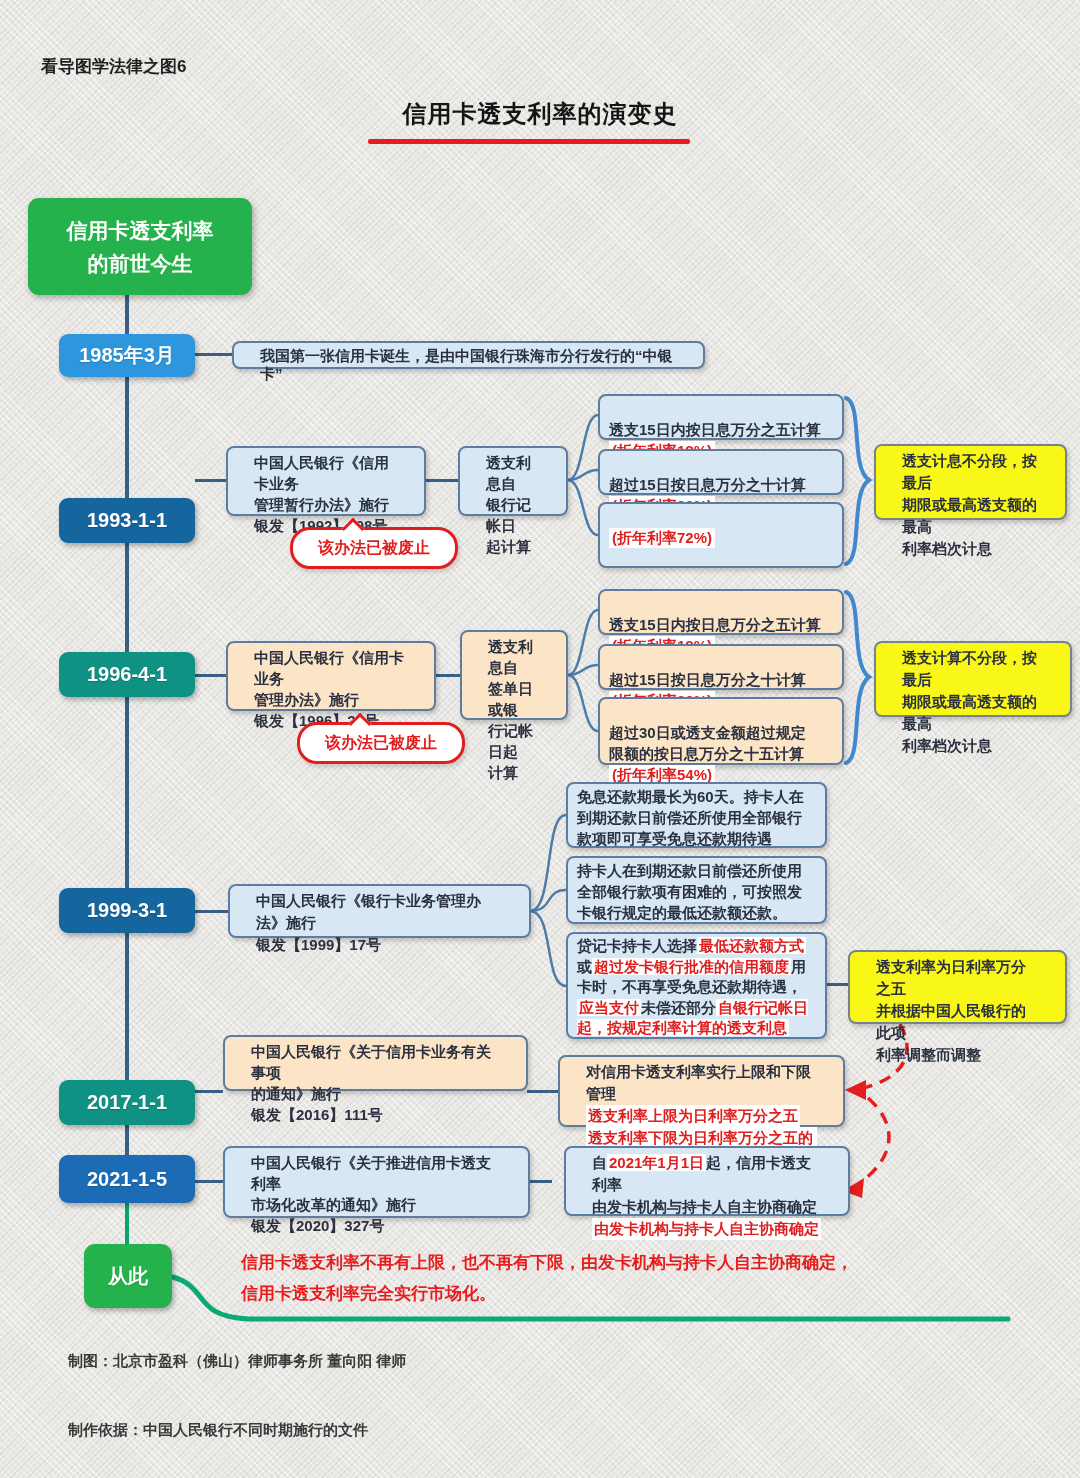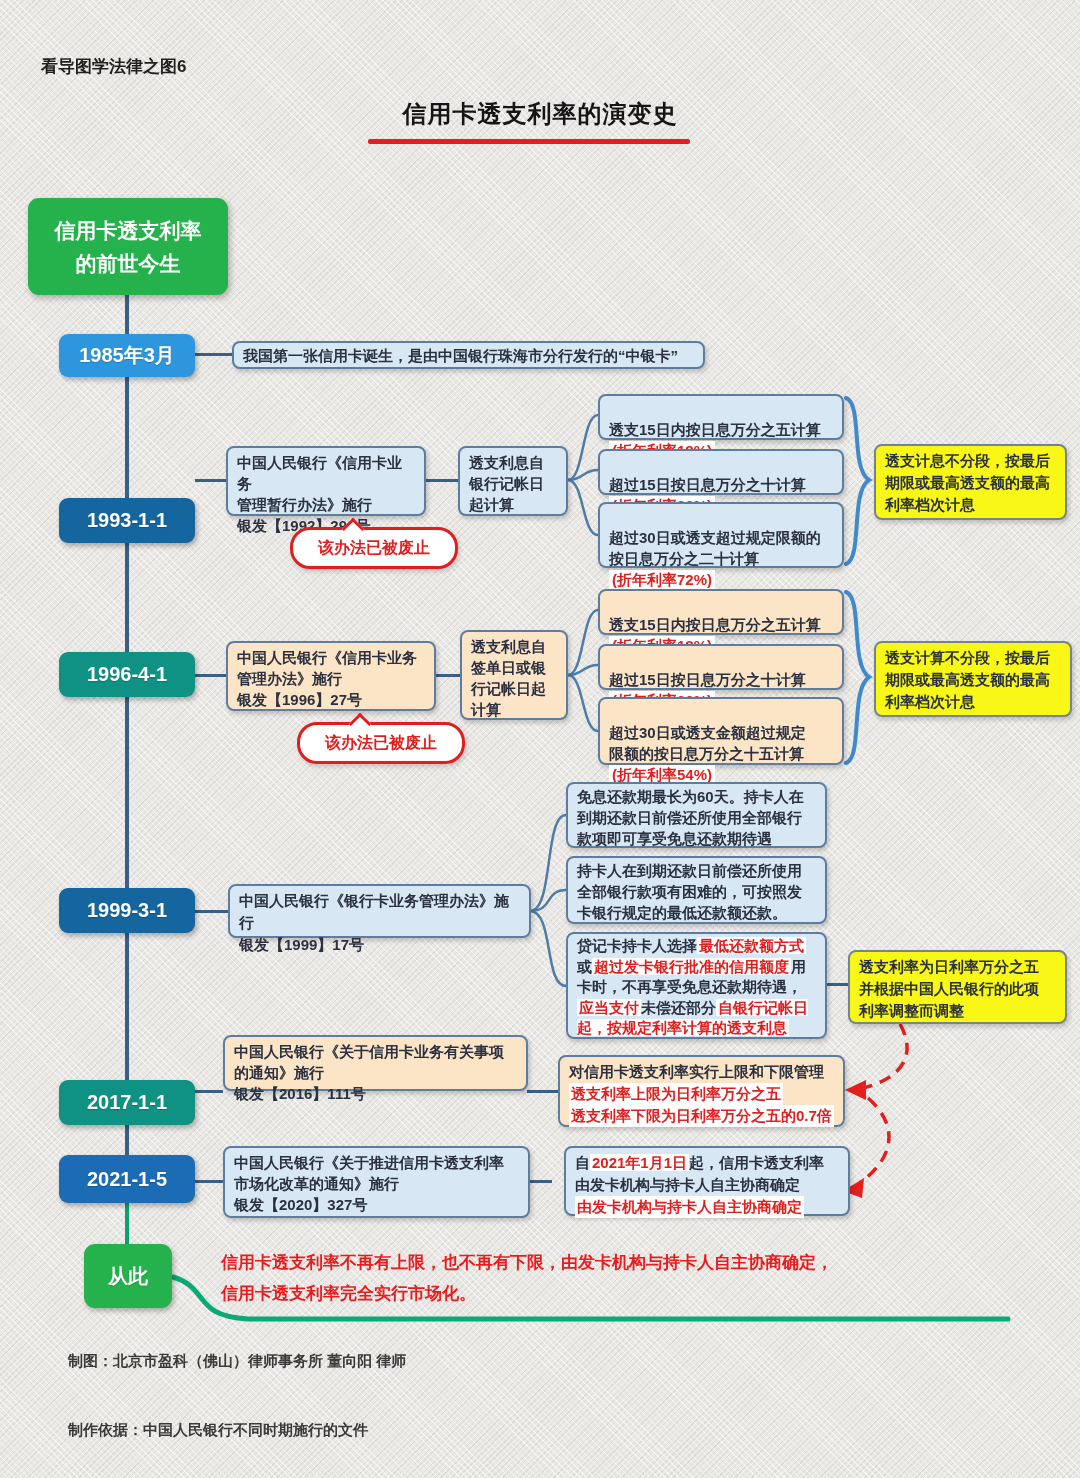--- a/index.html
+++ b/index.html
@@ -14,36 +14,36 @@
   .abs{position:absolute;}
   .tag{font-size:17px;font-weight:bold;color:#1f1f1f;}
   .title{width:1080px;text-align:center;font-size:24px;font-weight:bold;color:#151515;letter-spacing:1px;}
   .underline{height:5px;background:#e81c1c;border-radius:2px;}
   .node{color:#fff;font-weight:bold;font-size:20px;display:flex;align-items:center;justify-content:center;
         border-radius:9px;box-shadow:2px 3px 5px rgba(0,0,0,.28);text-shadow:0 1px 1px rgba(0,0,0,.18);}
   .root{background:#25b14c;border-radius:11px;color:#fff;font-weight:bold;font-size:21px;line-height:33px;
         display:flex;align-items:center;justify-content:center;text-align:center;white-space:pre-line;
         box-shadow:2px 3px 6px rgba(0,0,0,.28);}
   .box{border-radius:8px;font-weight:bold;color:#2b3140;white-space:pre-line;font-size:15px;line-height:21px;
-       padding:4px 9px;box-shadow:2px 3px 4px rgba(0,0,0,.18);box-sizing:border-box;}
+       padding:4px 26px;box-shadow:2px 3px 4px rgba(0,0,0,.18);box-sizing:border-box;}
   .fill-blue{background:#d7e8f4;border:2px solid #5d7da0;}
   .fill-peach{background:#fce4c6;border:2px solid #5d7da0;}
   .fill-yellow{background:#f8f715;border:2px solid #75828f;line-height:22px;}
   .vline{width:4px;background:#3a5f85;}
   .vline-green{width:4px;background:#0ba172;}
   .hstub{height:3px;background:#3a5f85;}
   .b-main{display:block;white-space:pre-line;}
   .rate-chip{display:inline-block;color:#e01f1f;background:#ffffff;padding:0 3px;line-height:20px;}
   .t-chip{color:#e01f1f;background:#ffffff;padding:0 2px;}
   .callout{background:#fff;border:3px solid #e21d1d;border-radius:20px;color:#e21d1d;font-weight:bold;
            font-size:16px;display:flex;align-items:center;justify-content:center;
            box-shadow:2px 3px 4px rgba(0,0,0,.15);}
   .callout::before{content:"";position:absolute;top:-9px;left:52px;width:13px;height:13px;background:#fff;
            border-left:3px solid #e21d1d;border-top:3px solid #e21d1d;transform:rotate(45deg);}
-  .finale-text{color:#e81c1c;font-weight:bold;font-size:17px;line-height:31px;white-space:pre-line;}
+  .finale-text{color:#e81c1c;font-weight:bold;font-size:17px;line-height:31px;white-space:pre-line;margin-left:20px;}
   .footer{font-size:15px;font-weight:bold;color:#3a3a3a;}
   svg.overlay{position:absolute;left:0;top:0;pointer-events:none;}
 </style>
 </head>
 <body>
 
 <div class="canvas">
 
   <div class="abs vline" style="left:125px;top:294px;height:868px;"></div>
   <div class="abs vline-green" style="left:125px;top:1162px;height:84px;"></div>
@@ -86,21 +86,21 @@
     </g>
     <g>
       <path d="M173,1277 C210,1288 192,1316 248,1319 L1008,1319" stroke="#0aa975" stroke-width="5" fill="none" stroke-linecap="round"></path>
     </g>
   </svg>
 
   <div class="abs tag" style="left:41px;top:38px;margin-top:17px;">看导图学法律之图6</div>
   <div class="abs title" style="left:0;top:98px;">信用卡透支利率的演变史</div>
   <div class="abs underline" style="left:368px;top:139px;width:322px;"></div>
 
-  <div class="abs root" style="left:28px;top:198px;width:200px;height:97px;">信用卡透支利率
+  <div class="abs root" style="left:28px;top:198px;width:224px;height:97px;">信用卡透支利率
 的前世今生</div>
 
   <div class="abs node" style="left:59px;top:334px;width:136px;height:43px;background:#2e96dd;">1985年3月</div>
   <div class="abs node" style="left:59px;top:458px;width:136px;height:45px;background:#15659f;margin-top:40px;">1993-1-1</div>
   <div class="abs node" style="left:59px;top:652px;width:136px;height:45px;background:#0f9183;">1996-4-1</div>
   <div class="abs node" style="left:59px;top:888px;width:136px;height:45px;background:#15659f;">1999-3-1</div>
   <div class="abs node" style="left:59px;top:1068px;width:136px;height:45px;background:#0f9183;margin-top:12px;">2017-1-1</div>
   <div class="abs node" style="left:59px;top:1155px;width:136px;height:48px;background:#1b6cb5;">2021-1-5</div>
   <div class="abs node" style="left:84px;top:1244px;width:88px;height:64px;background:#25b14c;border-radius:11px;">从此</div>
 
@@ -113,22 +113,21 @@
   <div class="abs box fill-blue" style="left:458px;top:446px;width:110px;height:70px;">透支利息自
 银行记帐日
 起计算</div>
   <div class="abs box fill-blue" style="left:598px;top:394px;width:246px;height:46px;padding:2px 9px;">
     <span class="b-main">透支15日内按日息万分之五计算</span><span class="rate-chip">(折年利率18%)</span>
   </div>
   <div class="abs box fill-blue" style="left:598px;top:449px;width:246px;height:46px;padding:2px 9px;">
     <span class="b-main">超过15日按日息万分之十计算</span><span class="rate-chip">(折年利率36%)</span>
   </div>
   <div class="abs box fill-blue" style="left:598px;top:502px;width:246px;height:66px;padding:2px 9px;">
-    <span class="b-main">超过30日或透支超过规定限额的
-按日息万分之二十计算</span><span class="rate-chip">(折年利率72%)</span>
+    <span class="rate-chip">(折年利率72%)</span>
   </div>
   <div class="abs box fill-yellow" style="left:874px;top:444px;width:193px;height:76px;">透支计息不分段，按最后
 期限或最高透支额的最高
 利率档次计息</div>
 
   <div class="abs box fill-peach" style="left:226px;top:641px;width:210px;height:70px;">中国人民银行《信用卡业务
 管理办法》施行
 银发【1996】27号</div>
   <div class="abs callout" style="left:297px;top:722px;width:162px;height:36px;">该办法已被废止</div>
   <div class="abs box fill-peach" style="left:460px;top:630px;width:108px;height:90px;">透支利息自

